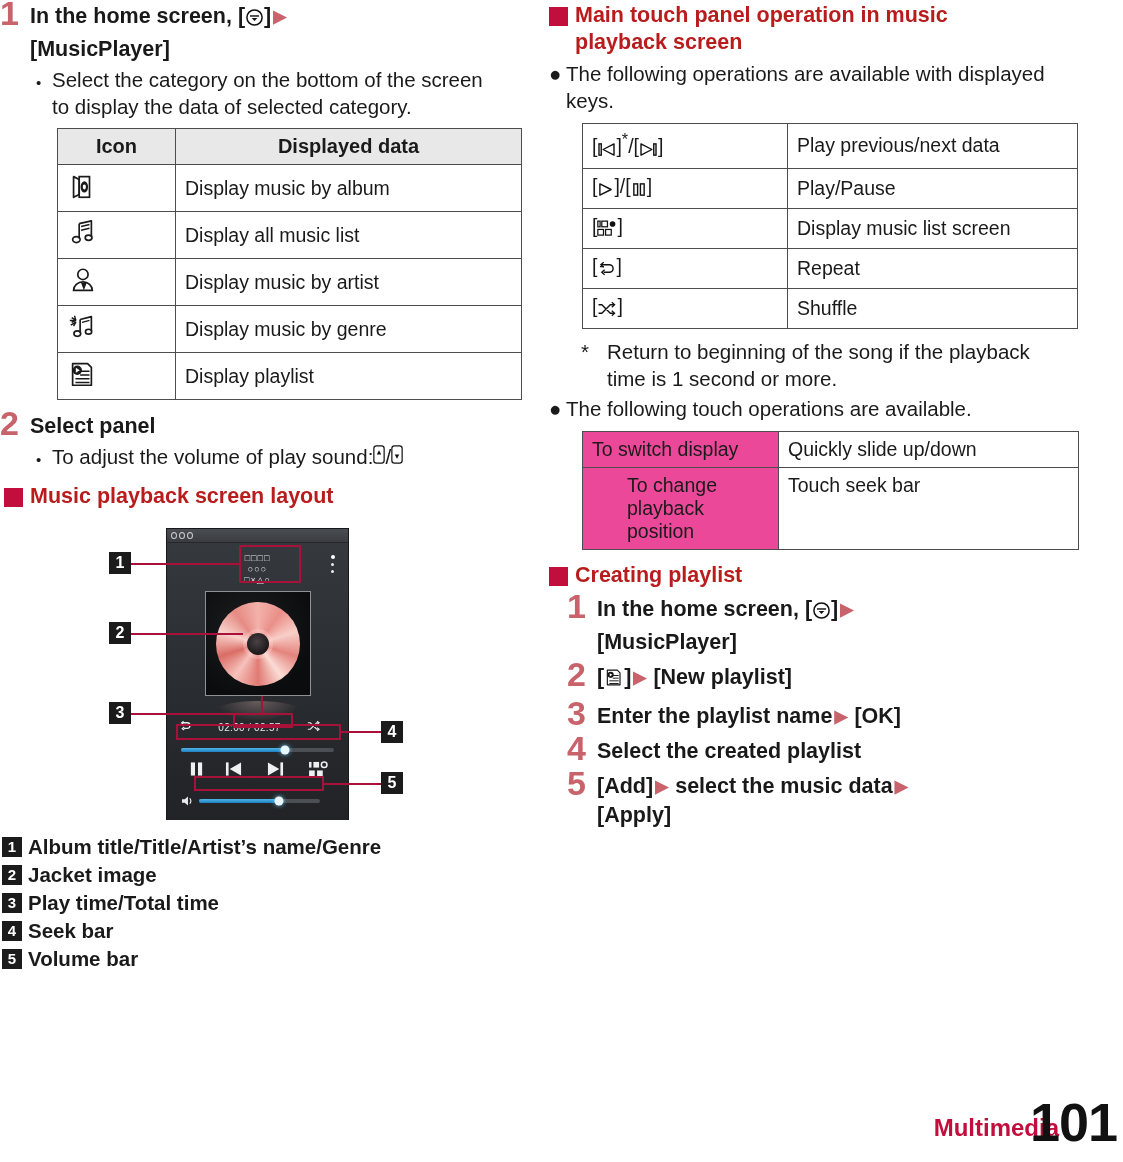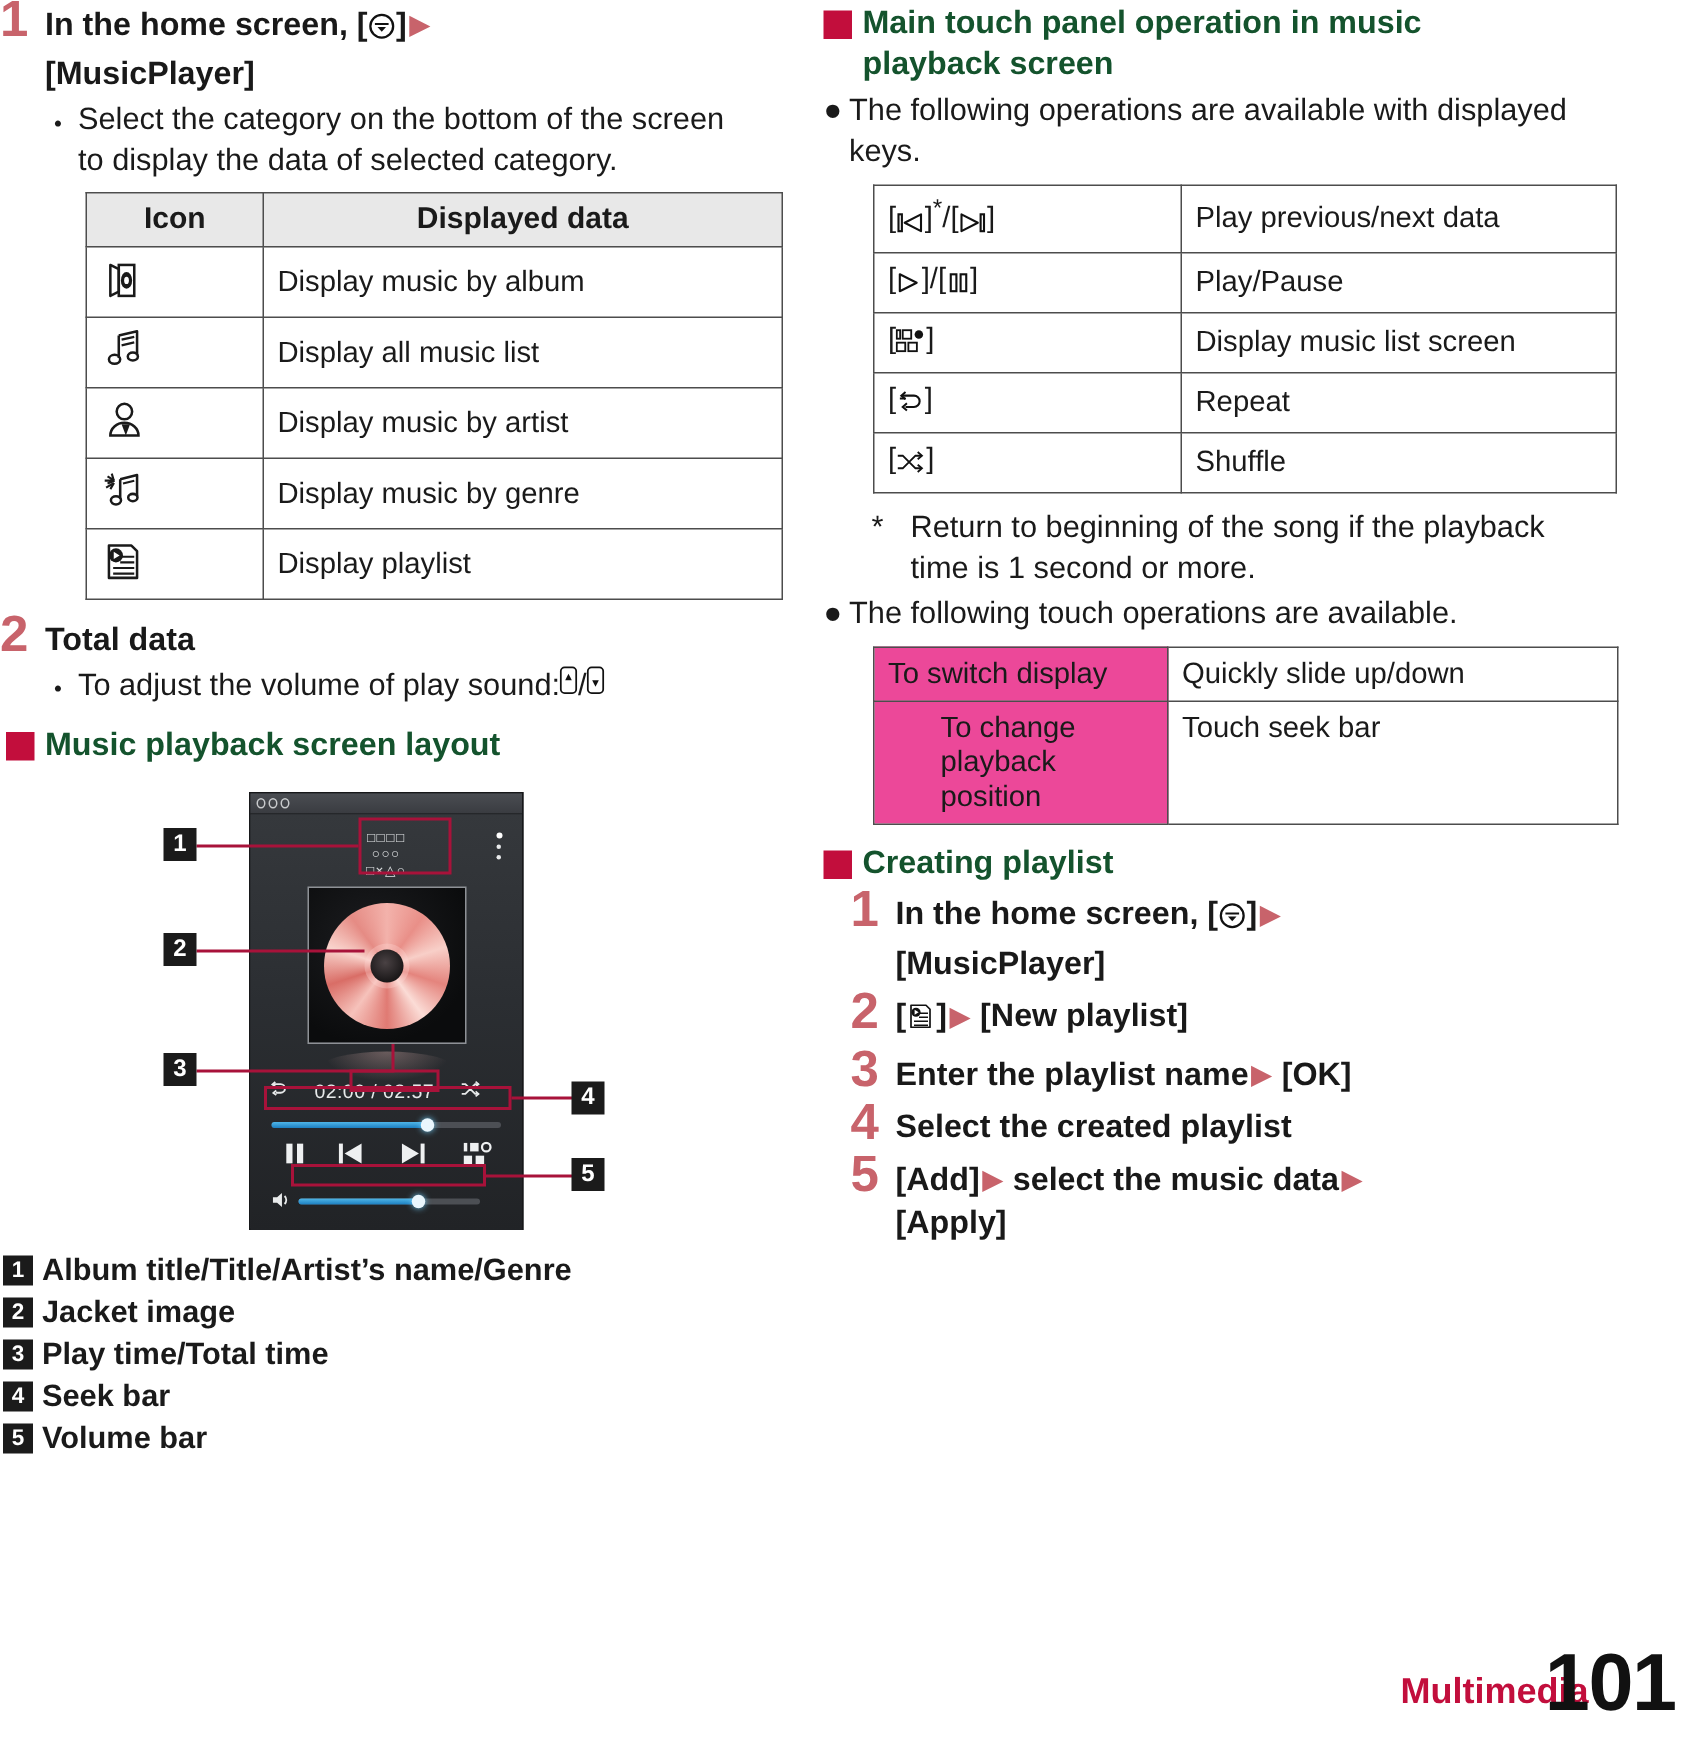--- a/index.html
+++ b/index.html
@@ -34,21 +34,21 @@
   .bullet-dot { min-width:17px; }
   .sub-bullet { margin-left:30px; }
   .sub-bullet .bullet-dot { min-width:16px; font-size:15px; padding-top:3px;}
 
   
   .sec-head { display:flex; align-items:flex-start; margin:10px 0 4px 0; }
   .sec-square {
     width:19px; height:19px; background:#C20E3C; margin:5px 7px 0 4px; min-width:19px;
   }
   .sec-title {
-    color:#14532d; font-weight:bold; font-size:21.5px; line-height:27px;
+    color:#b91c1c; font-weight:bold; font-size:21.5px; line-height:27px;
   }
 
   
   table.tbl {
     border-collapse:collapse;
     font-size:19.5px;
     color:#1a1a1a;
     border:1.6px solid #4d4d4d;
   }
   table.tbl td, table.tbl th {
@@ -120,21 +120,21 @@
     box-shadow:0 0 0 4px rgba(255,215,210,.32);
   }
   .disc-reflect {
     position:absolute; left:50%; transform:translateX(-50%); top:158px;
     width:86px; height:20px; border-radius:50%;
     background:radial-gradient(ellipse at 50% 0%, rgba(240,190,185,.33), rgba(240,190,185,0) 70%);
   }
 
   .time-row {
     position:absolute; left:0; right:16px; top:176px; height:16px;
-    color:#e7e9ea; font-size:13px; display:flex; align-items:center;
+    color:#e7e9ea; font-size:10px; display:flex; align-items:center;
   }
   .time-row .rpt { position:absolute; left:12px; }
   .time-row .shf { position:absolute; right:12px; }
   .time-row .tm  { position:absolute; left:50%; transform:translateX(-50%); letter-spacing:.3px; }
 
   .seek-wrap  { position:absolute; left:14px; right:14px; top:202px; height:9px; }
   .vol-wrap   { position:absolute; left:32px; right:28px; top:254px; height:8px; }
   .bar-track { position:absolute; left:0; right:0; top:50%; transform:translateY(-50%); height:4px; background:#4c4f54; border-radius:2px; }
   .bar-fill  { position:absolute; left:0; top:50%; transform:translateY(-50%); height:4px; background:linear-gradient(#4fb6e8,#1d7fc0); border-radius:2px; }
   .bar-knob  { position:absolute; top:50%; transform:translate(-50%,-50%); width:9px; height:9px; border-radius:50%; background:#eaf6fd; box-shadow:0 0 4px #6fc8f2; }
@@ -271,21 +271,21 @@
               </svg>
             </span>
           </td>
           <td>Display playlist</td>
         </tr>
       </tbody>
     </table>
 
     <div class="step" style="margin-top:10px;">
       <div class="step-num">2</div>
-      <div class="step-body">Total data</div>
+      <div class="step-body">Select panel</div>
     </div>
     <div class="bullet-line sub-bullet" style="margin-left:36px;">
       <span class="bullet-dot">•</span>
       <span>To adjust the volume of play sound: </span>
         <span class="kg"><svg width="12" height="19" viewBox="0 0 14 22">
             <rect x="1" y="1" width="12" height="20" rx="3" fill="none" stroke="#111" stroke-width="1.4"></rect>
             <path d="M7 6 L9.6 11 H4.4 Z" fill="#111"></path>
           </svg></span>
         <span>/</span>
         <span class="kg"><svg width="12" height="19" viewBox="0 0 14 22">

